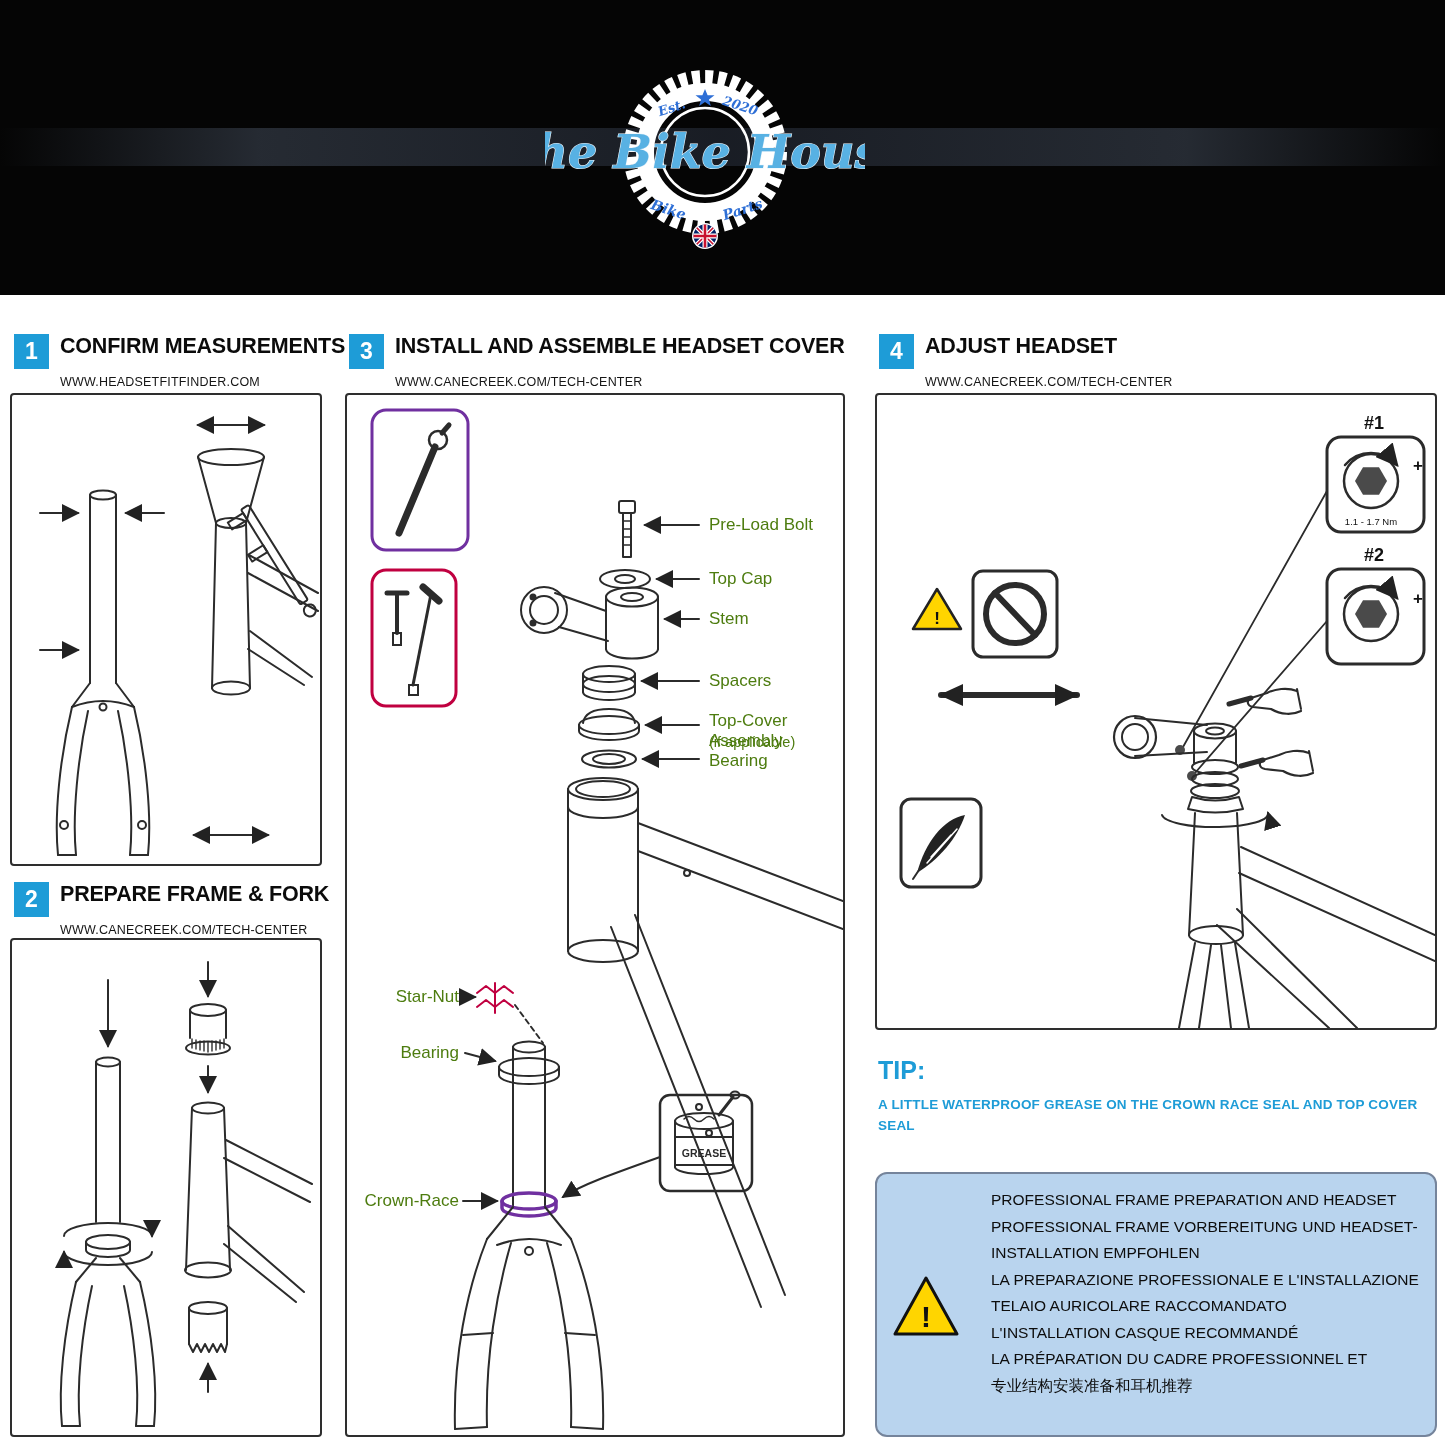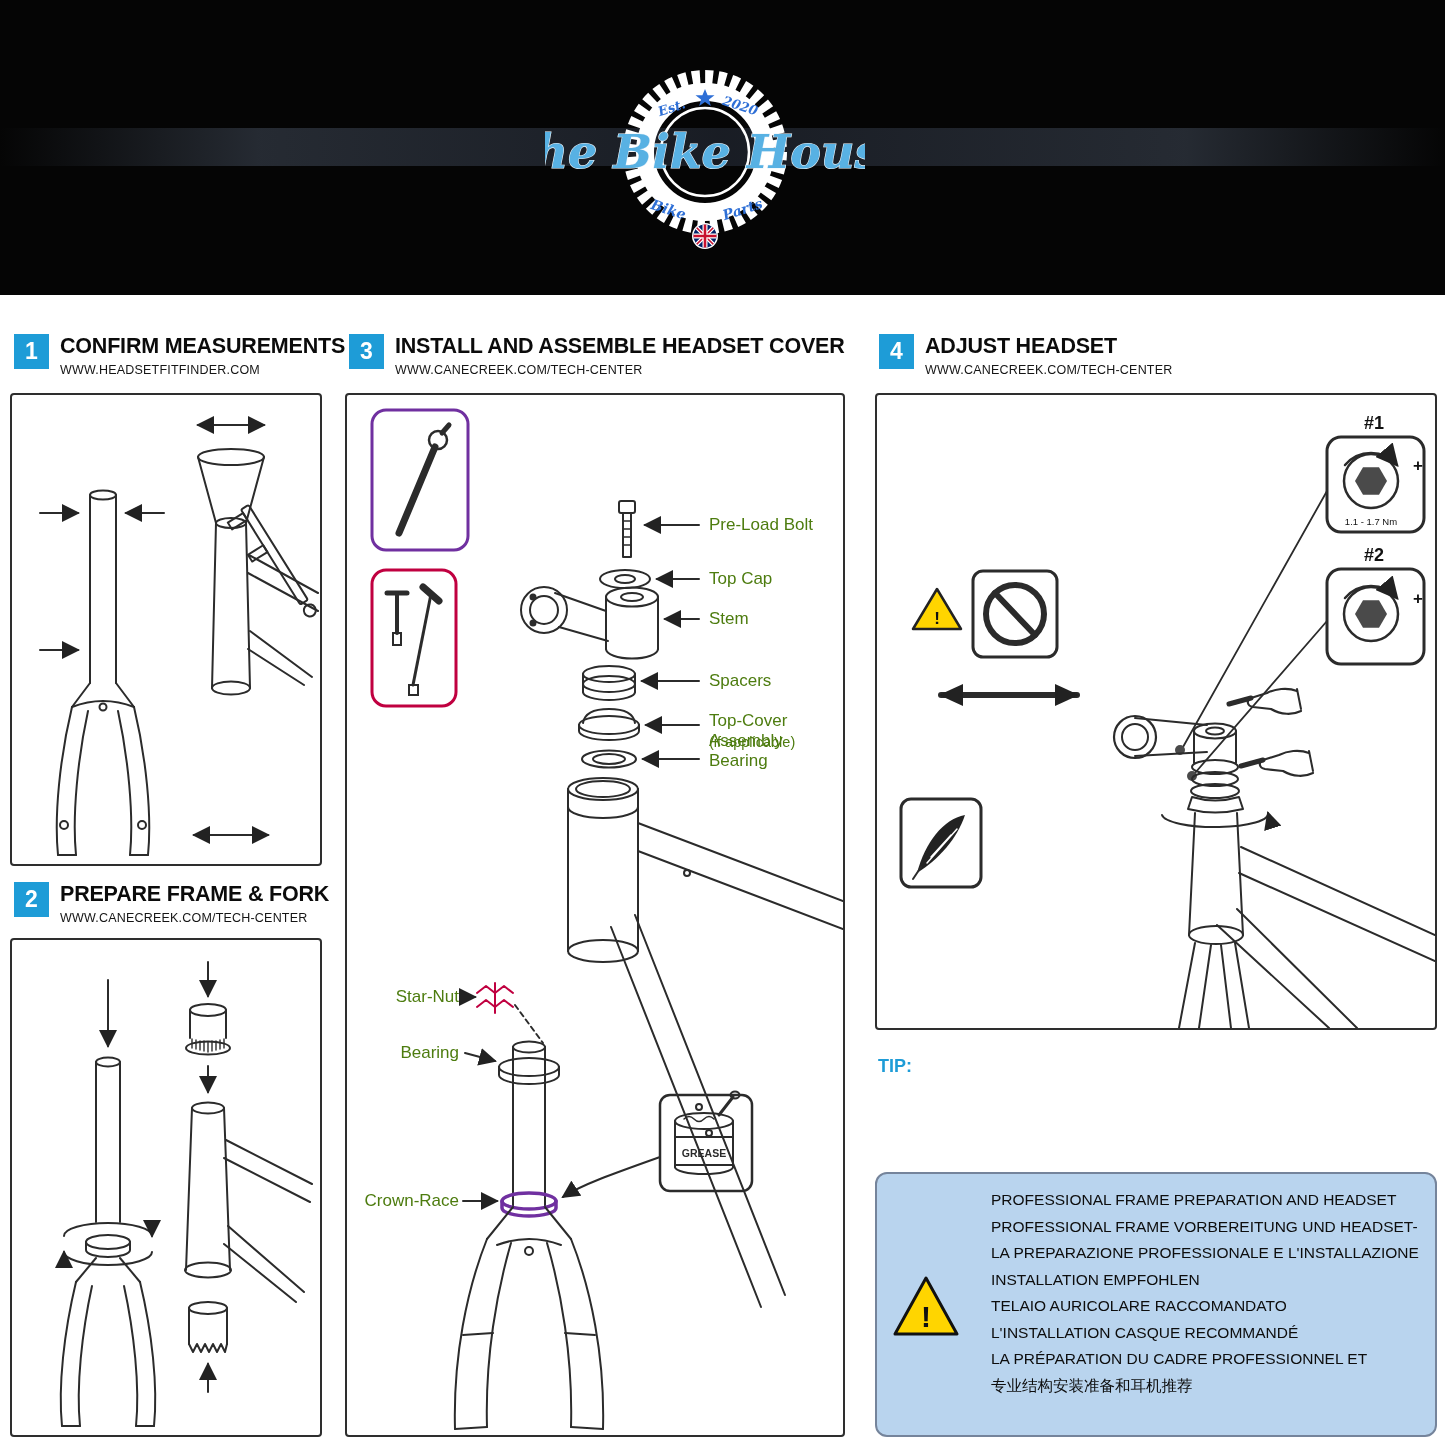--- a/index.html
+++ b/index.html
@@ -11,37 +11,37 @@
   .banner-streak{position:absolute;left:0;top:128px;width:100%;height:38px;
     background:linear-gradient(90deg,rgba(60,70,84,0) 0%,rgba(70,80,96,.5) 18%,rgba(26,30,38,.95) 50%,rgba(70,80,96,.5) 82%,rgba(60,70,84,0) 100%);}
   .logo-svg{position:absolute;left:545px;top:12px;}
   .logo-script{font-family:"DejaVu Serif",serif;font-style:italic;font-weight:bold;}
 
   
   .step{position:absolute;display:flex;gap:11px;align-items:flex-start;}
   .step-num{width:35px;height:35px;background:#1e9cd7;color:#fff;font-weight:bold;font-size:23px;
             display:flex;align-items:center;justify-content:center;flex:0 0 auto;}
   .step-title{font-size:21.5px;font-weight:bold;color:#0b0b0b;letter-spacing:-0.2px;white-space:nowrap;}
-  .step-url{font-size:12.5px;color:#151515;margin-top:4px;letter-spacing:.2px;}
+  .step-url{font-size:12.5px;color:#151515;margin-top:16px;letter-spacing:.2px;}
 
   
   .panel{position:absolute;border:2px solid #2e2e2e;border-radius:4px;background:#fff;box-sizing:border-box;}
   #panel1{left:10px;top:393px;width:312px;height:473px;}
   #panel2{left:10px;top:938px;width:312px;height:499px;}
   #panel3{left:345px;top:393px;width:500px;height:1044px;}
   #panel4{left:875px;top:393px;width:562px;height:637px;}
   .panel svg{position:absolute;left:0;top:0;}
 
   .p3lbl{position:absolute;font-size:17px;color:#4d7c0f;white-space:nowrap;}
   .p3lbl.small{font-size:14.5px;margin-top:43px;}
   .p3lbl.right{text-align:right;}
 
   
   .tip{position:absolute;left:878px;top:1056px;width:557px;}
-  .tip-label{font-size:18px;font-weight:bold;color:#1e9cd7;margin-bottom:9px;}
+  .tip-label{font-size:25px;font-weight:bold;color:#1e9cd7;margin-bottom:9px;}
   .tip-line{font-size:13.5px;font-weight:bold;color:#1e9cd7;line-height:21px;letter-spacing:.2px;}
 
   
   .notice{position:absolute;left:875px;top:1172px;width:562px;height:265px;background:#b9d4ee;
           border:2px solid #75849b;border-radius:12px;box-sizing:border-box;}
   .notice-tri{position:absolute;left:14px;top:98px;}
   .notice-text{position:absolute;left:82px;top:13px;margin-left:32px;}
   .notice-line{display:block;font-size:15.5px;line-height:26.5px;color:#0d0d0d;}
 </style>
 </head>
@@ -452,32 +452,33 @@
       <text x="536" y="76" font-size="17" font-weight="bold" fill="#111">+</text>
       <text x="494" y="130" text-anchor="middle" font-size="9.5" fill="#111">1.1 - 1.7 Nm</text>
       <text x="497" y="166" text-anchor="middle" font-size="18" font-weight="bold" fill="#111">#2</text>
       <text x="536" y="209" font-size="17" font-weight="bold" fill="#111">+</text>
       <text x="60" y="229" text-anchor="middle" font-size="17" font-weight="bold" fill="#111">!</text>
     </svg>
   </div>
 
   <div class="tip">
     <div class="tip-label">TIP:</div>
+    <div class="tip-line">A LITTLE WATERPROOF GREASE ON THE CROWN RACE SEAL AND TOP COVER SEAL</div>
   </div>
 
   <div class="notice">
     <svg class="notice-tri" width="70" height="70" viewBox="0 0 70 70">
       <path d="M35,6 L66,62 L4,62 Z" fill="#FFD500" stroke="#111" stroke-width="3" stroke-linejoin="round"></path>
       <text x="35" y="55" text-anchor="middle" font-size="30" font-weight="bold" fill="#111">!</text>
     </svg>
     <div class="notice-text">
       <span class="notice-line">PROFESSIONAL FRAME PREPARATION AND HEADSET</span>
       <span class="notice-line">PROFESSIONAL FRAME VORBEREITUNG UND HEADSET-</span>
+      <span class="notice-line">INSTALLATION EMPFOHLEN</span>
       <span class="notice-line">LA PREPARAZIONE PROFESSIONALE E L'INSTALLAZIONE</span>
-      <span class="notice-line">INSTALLATION EMPFOHLEN</span>
       <span class="notice-line">TELAIO AURICOLARE RACCOMANDATO</span>
       <span class="notice-line">L'INSTALLATION CASQUE RECOMMANDÉ</span>
       <span class="notice-line">LA PRÉPARATION DU CADRE PROFESSIONNEL ET</span>
       <span class="notice-line">专业结构安装准备和耳机推荐</span>
     </div>
   </div>
 
 </div>
 
 </body></html>

